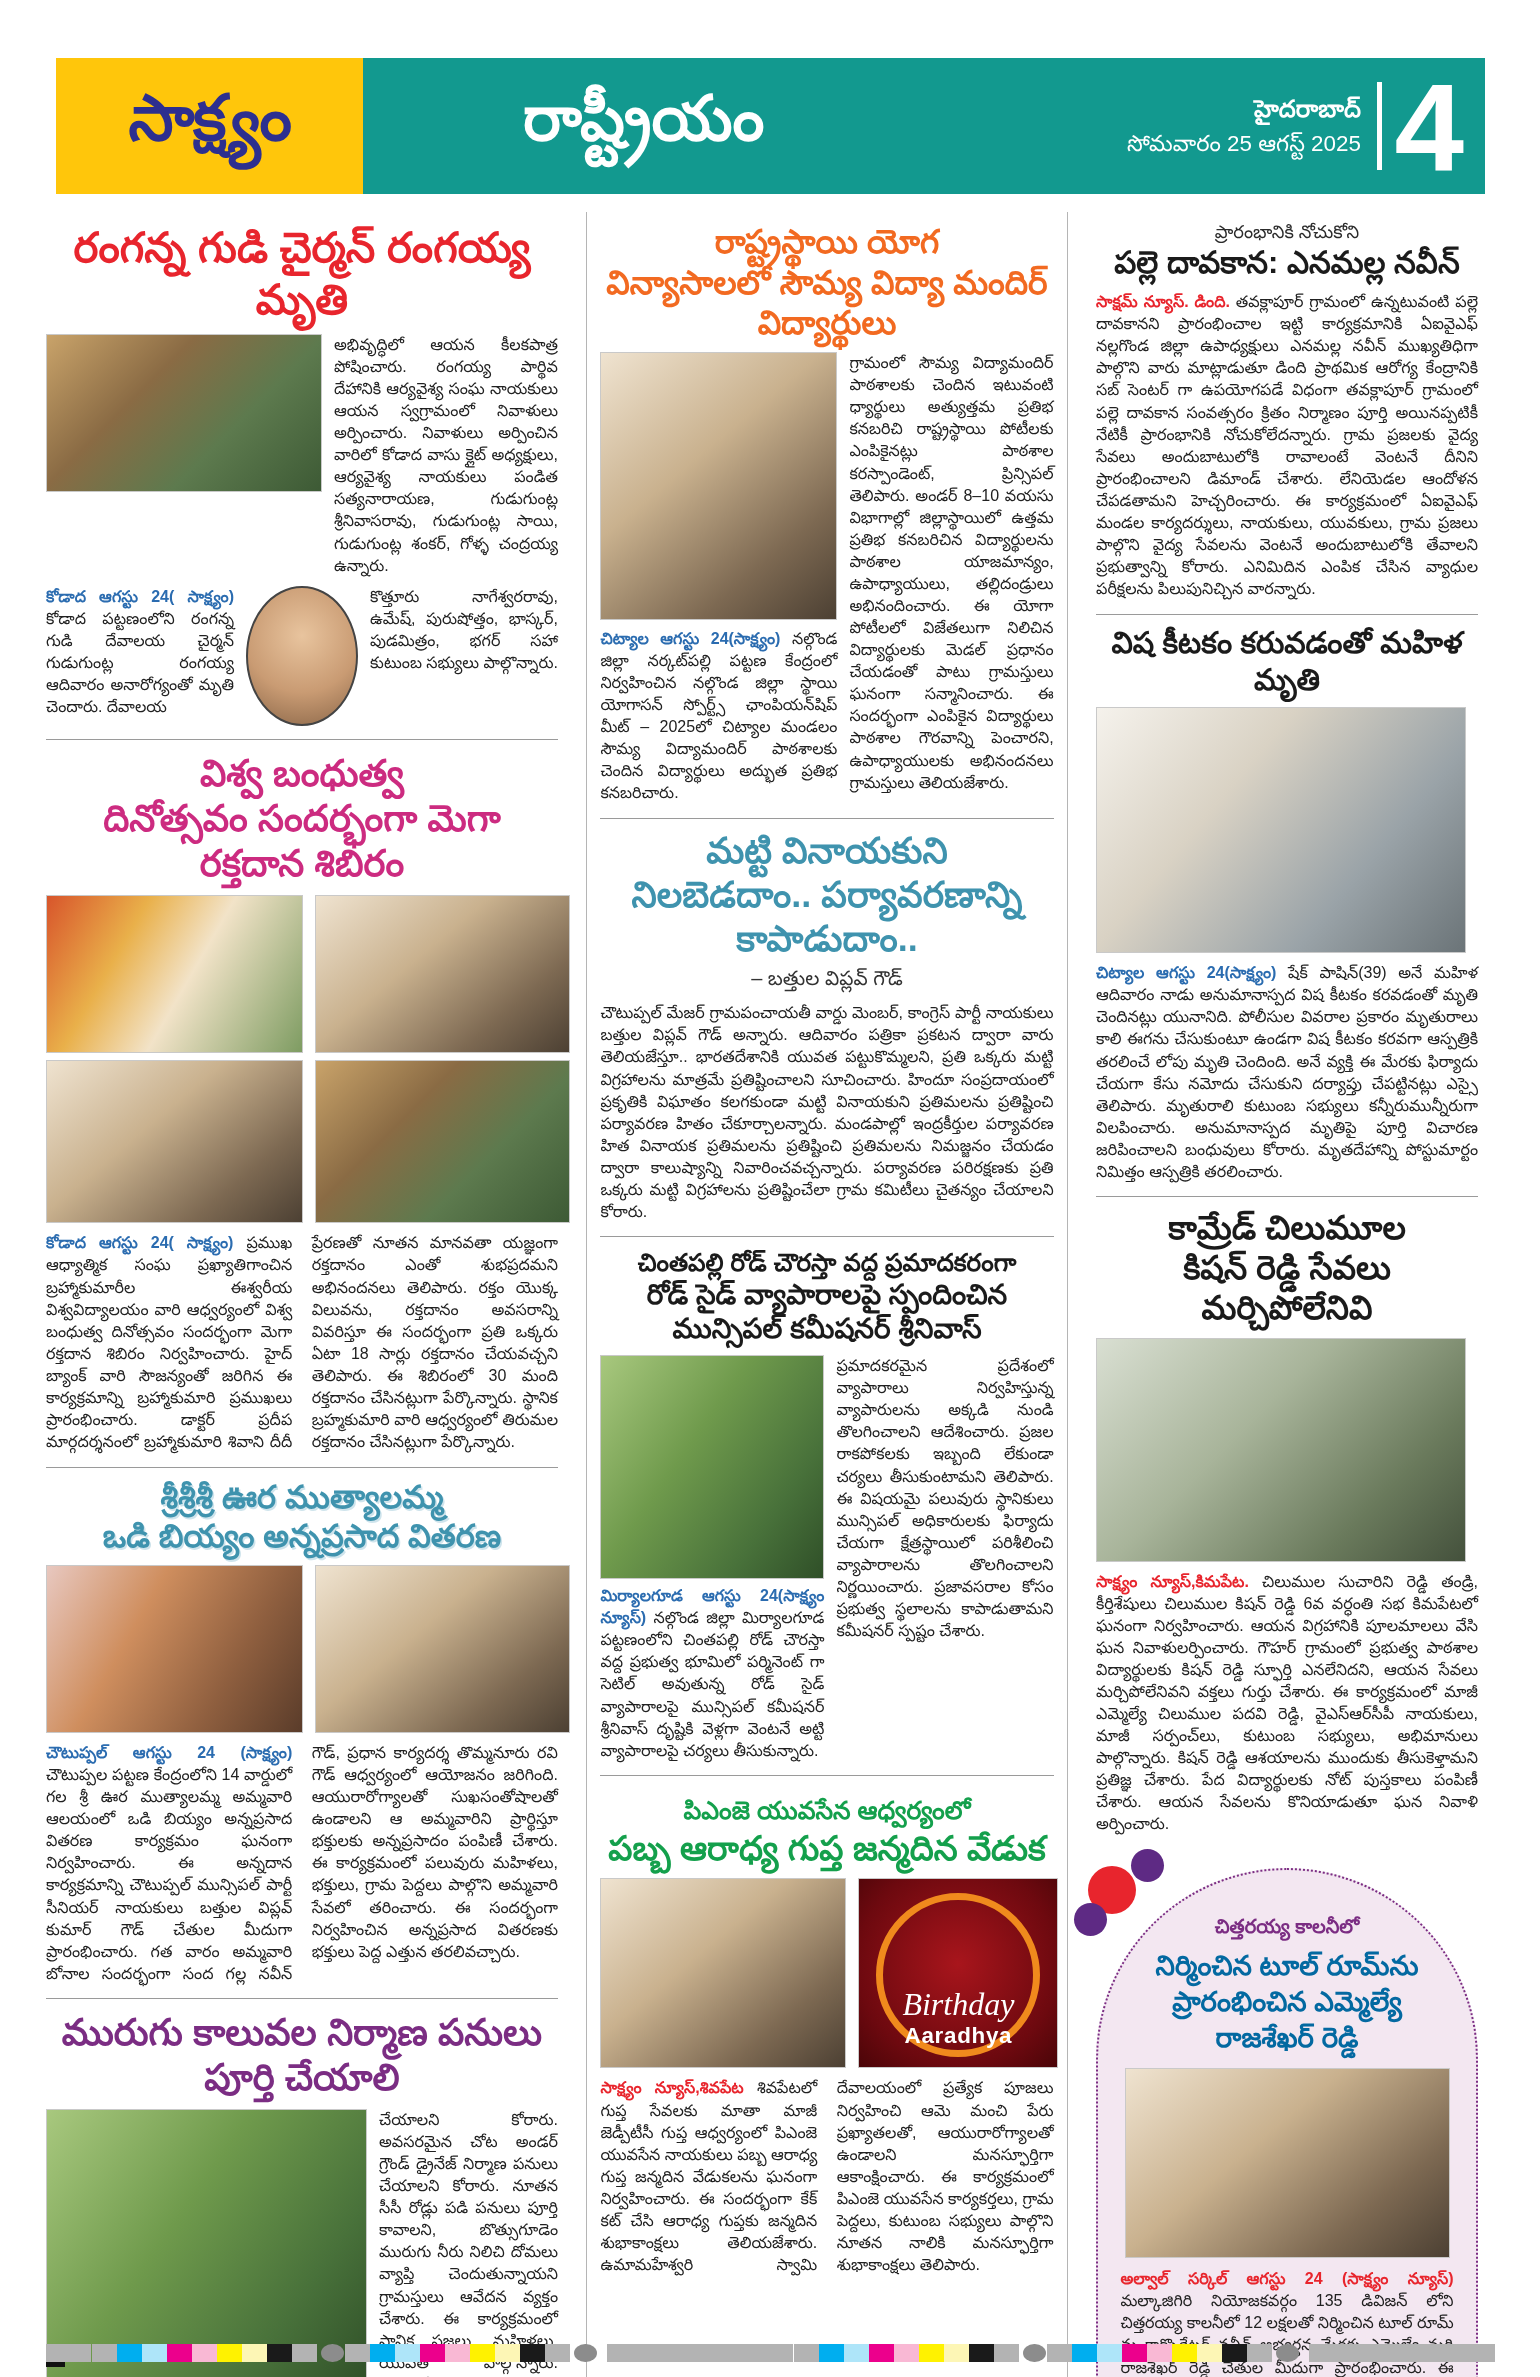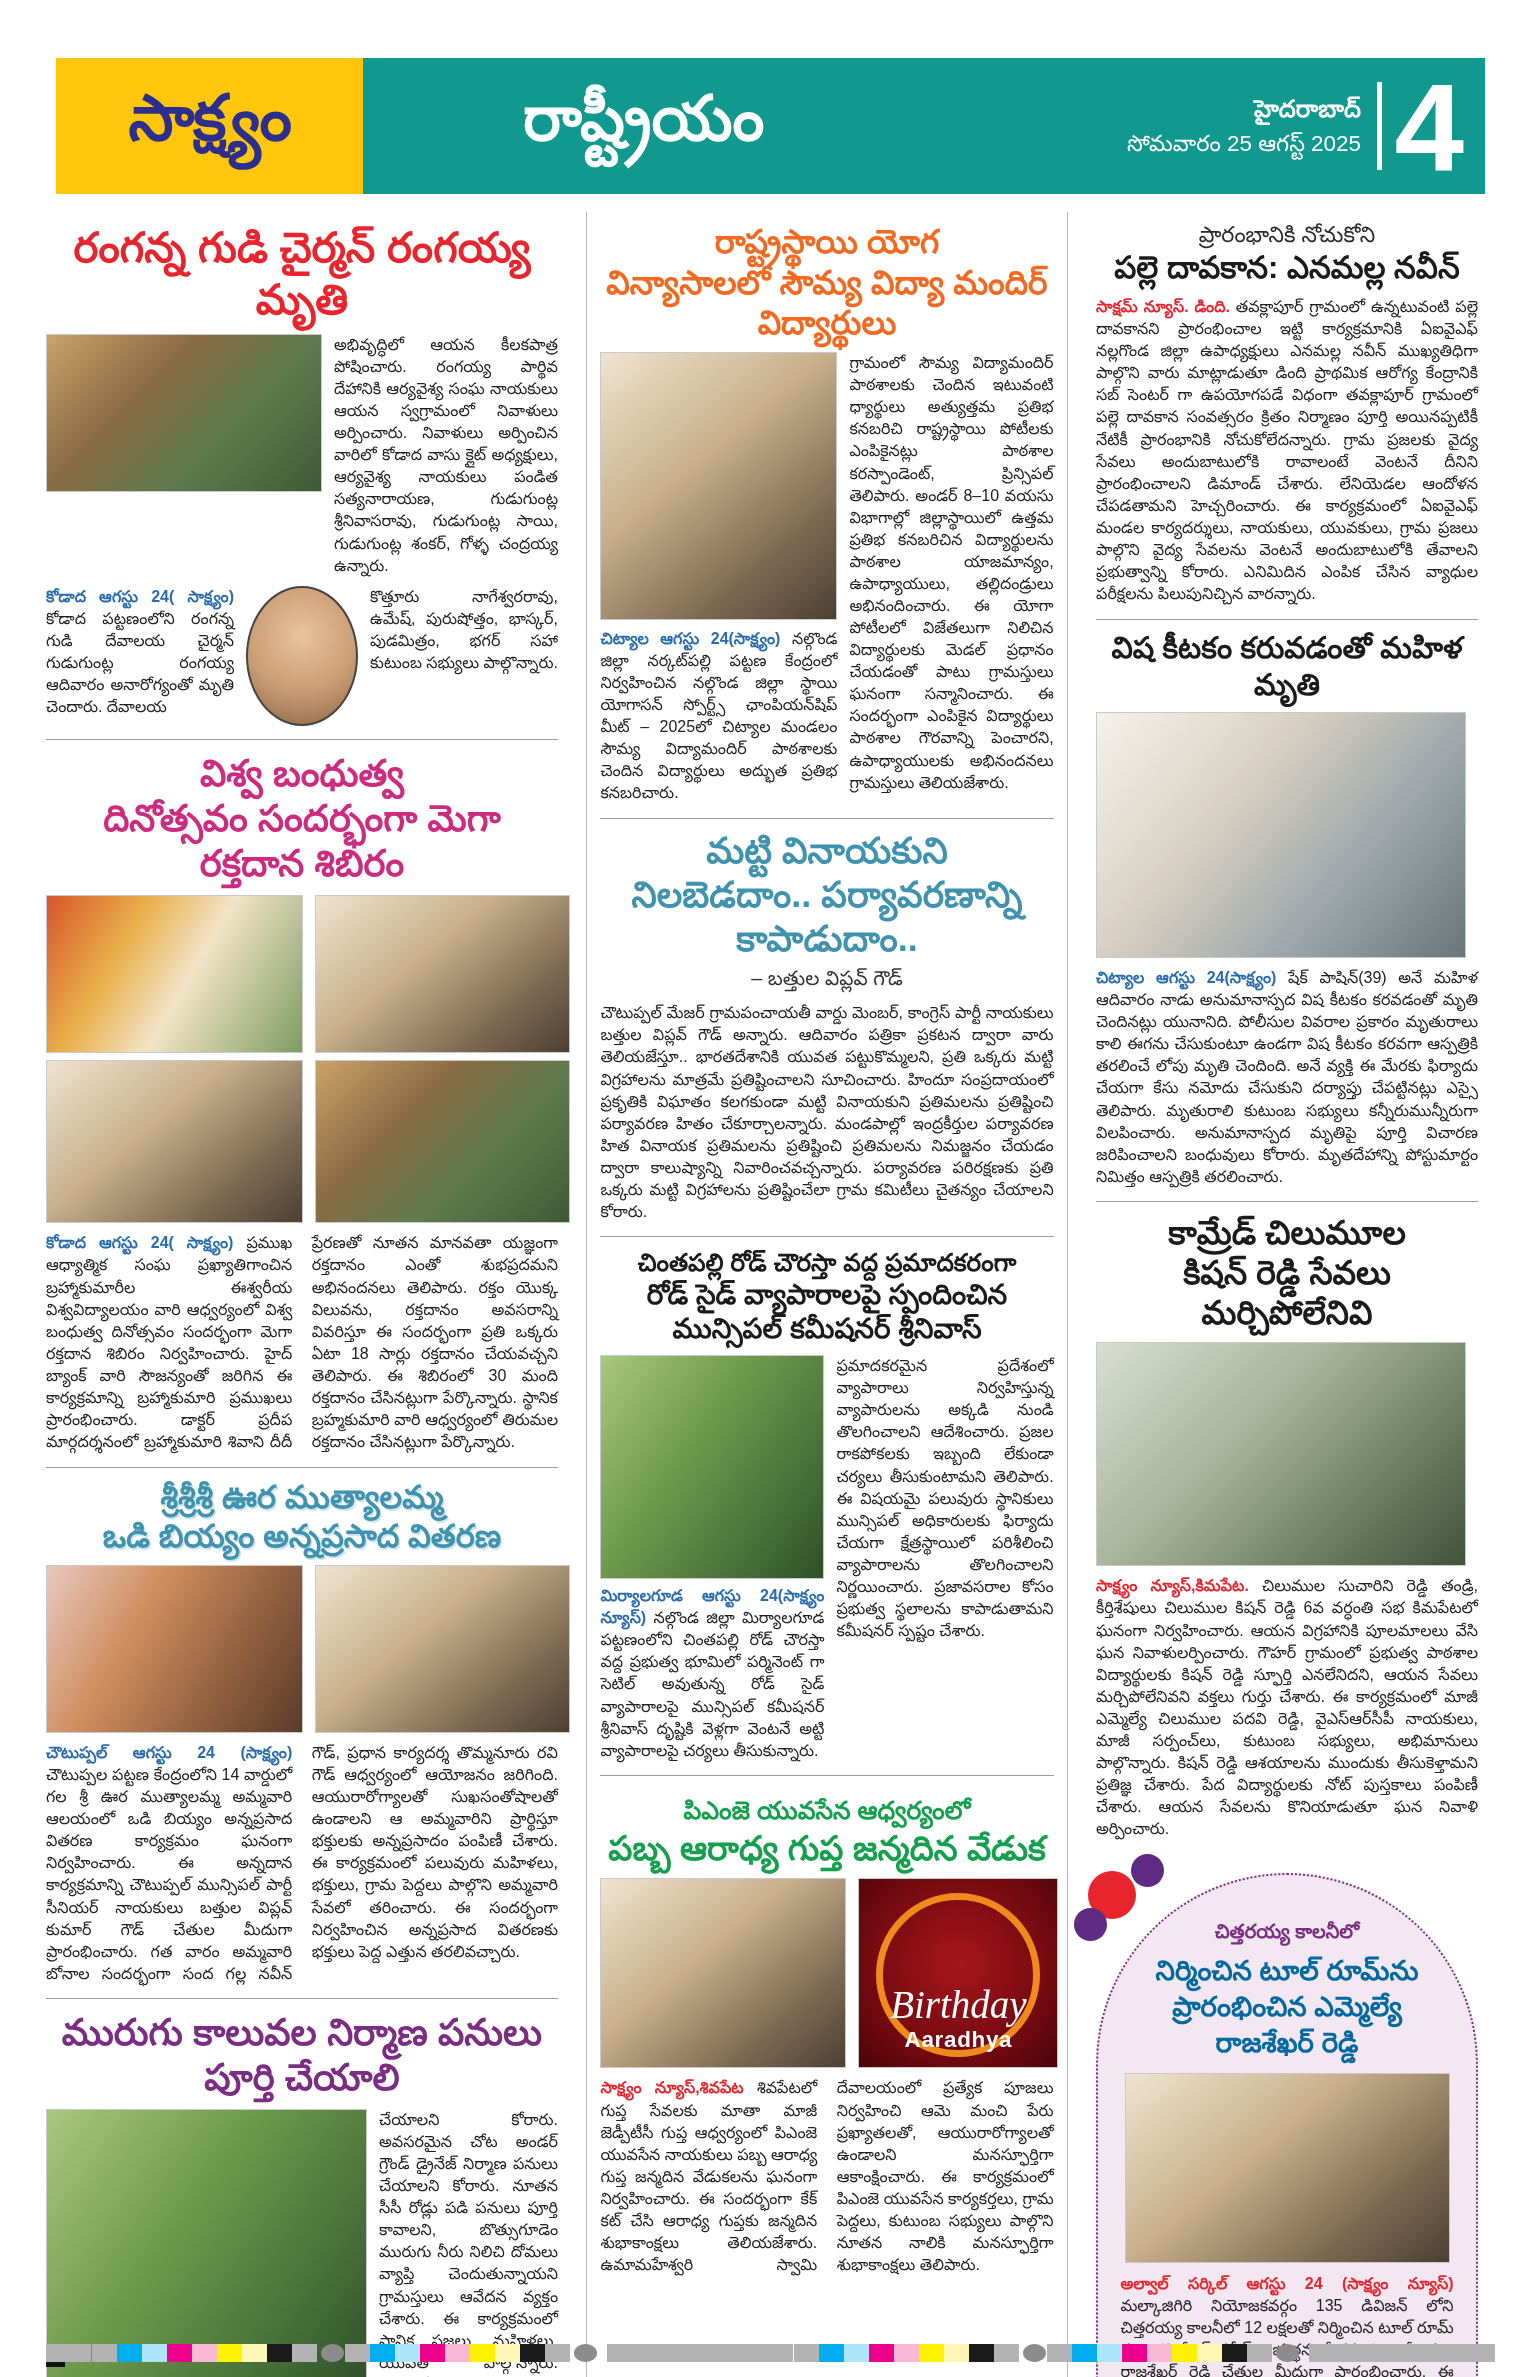--- a/index.html
+++ b/index.html
@@ -32,21 +32,21 @@
 
   h2.head { text-align:center; font-weight:bold; line-height:1.22; margin-bottom:9px; }
   .h-red     { color:#e8252d; font-size:42px; }
   .h-orange  { color:#f26a21; font-size:33px; }
   .h-magenta { color:#cc2b80; font-size:37px; }
   .h-tealblue{ color:#3f93ae; font-size:32px; text-shadow:1.5px 1.5px 0 #cfe4ec; }
   .h-purple  { color:#7b2d83; font-size:37px; }
   .h-green   { color:#14a04c; font-size:34px; }
   .h-black   { color:#1b1b1b; font-size:33px; }
   .h-sub     { display:block; font-size:25px; font-weight:bold; color:#1b1b1b; }
-  .h-light   { display:block; font-size:22px; font-weight:normal; color:#2b2b2b; }
+  .h-light   { display:block; font-size:18px; font-weight:normal; color:#2b2b2b; }
   .byline { text-align:center; font-size:20px; color:#333; margin:-3px 0 7.5px 0; }
 
   .body-txt { font-size:16px; line-height:1.38; text-align:justify; color:#212121; }
   .cols2 { column-count:2; column-gap:19.4px; }
   .dateline-blue { font-weight:bold; color:#2b6cb0; }
   .dateline-red  { font-weight:bold; color:#e8252d; }
 
   .row { display:flex; gap:12px; }
   .ph { border:0.7px solid #c9c9c9; flex-shrink:0; }
   .ph-crowd   { background:linear-gradient(135deg,#c9a36a 0%,#8a6b44 35%,#5d7a4e 65%,#3d5a35 100%); }
@@ -58,21 +58,21 @@
   .ph-memorial{ background:linear-gradient(135deg,#d9dfd2 0%,#a8b49a 40%,#6a7a5c 75%,#44513c 100%); }
   .oval-portrait { width:112px; height:140px; border-radius:50%; border:2.2px solid #444;
                    background:radial-gradient(circle at 50% 35%, #e8c49e 0%, #c99b73 55%, #8a6648 100%);
                    flex-shrink:0; }
 
   
   .bday { background:radial-gradient(circle at 50% 45%, #a8151c 0%, #6d090f 70%, #4a0508 100%);
           display:flex; flex-direction:column; align-items:center; justify-content:center; position:relative; overflow:hidden; }
   .bday-ring { position:absolute; width:164px; height:164px; border:7.5px solid #f08a1d; border-radius:50%;
                top:13.4px; left:50%; transform:translateX(-50%); }
-  .bday-script { font-family:"Liberation Serif", serif; font-style:italic; color:#fff; font-size:39px; z-index:2; margin-top:89px; }
+  .bday-script { font-family:"Liberation Serif", serif; font-style:italic; color:#fff; font-size:32px; z-index:2; margin-top:89px; }
   .bday-name   { color:#ffffff; font-weight:bold; font-size:22.4px; z-index:2; letter-spacing:0.7px; }
 
   
   .bubble { margin-top:19.4px; background:#f3e7f1; border:2.2px dotted #7b2d83;
             border-radius:194px 194px 19.4px 19.4px; padding:45px 22.4px 19.4px 22.4px; position:relative; }
   .dot { position:absolute; border-radius:50%; }
   .dot-red    { width:48px; height:48px; background:#e8252d; left:-10.4px; top:-4.5px; }
   .dot-pur-a  { width:33px; height:33px; background:#5e2a84; left:33px; top:-21px; }
   .dot-pur-b  { width:33px; height:33px; background:#5e2a84; left:-24px; top:33px; }
   .bubble-kicker { text-align:center; color:#7b2d83; font-size:19.4px; font-weight:bold; margin-bottom:6px; }

